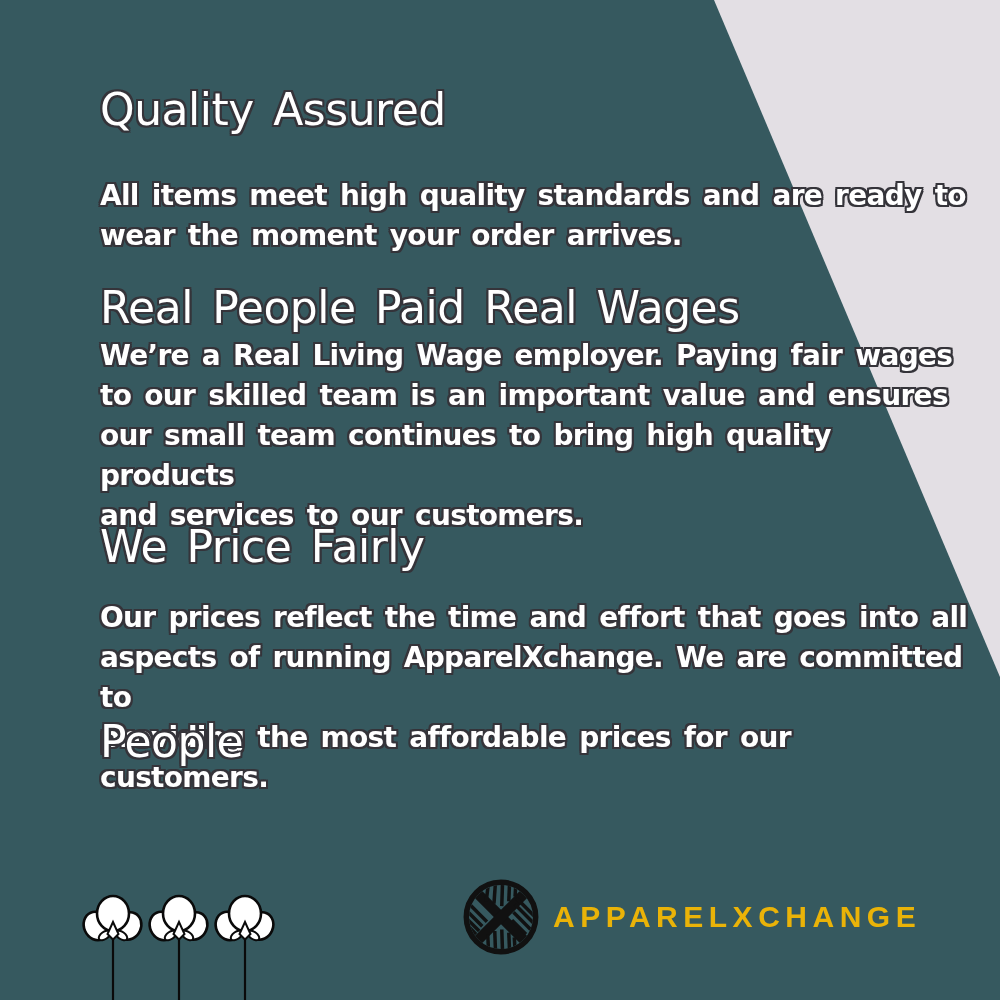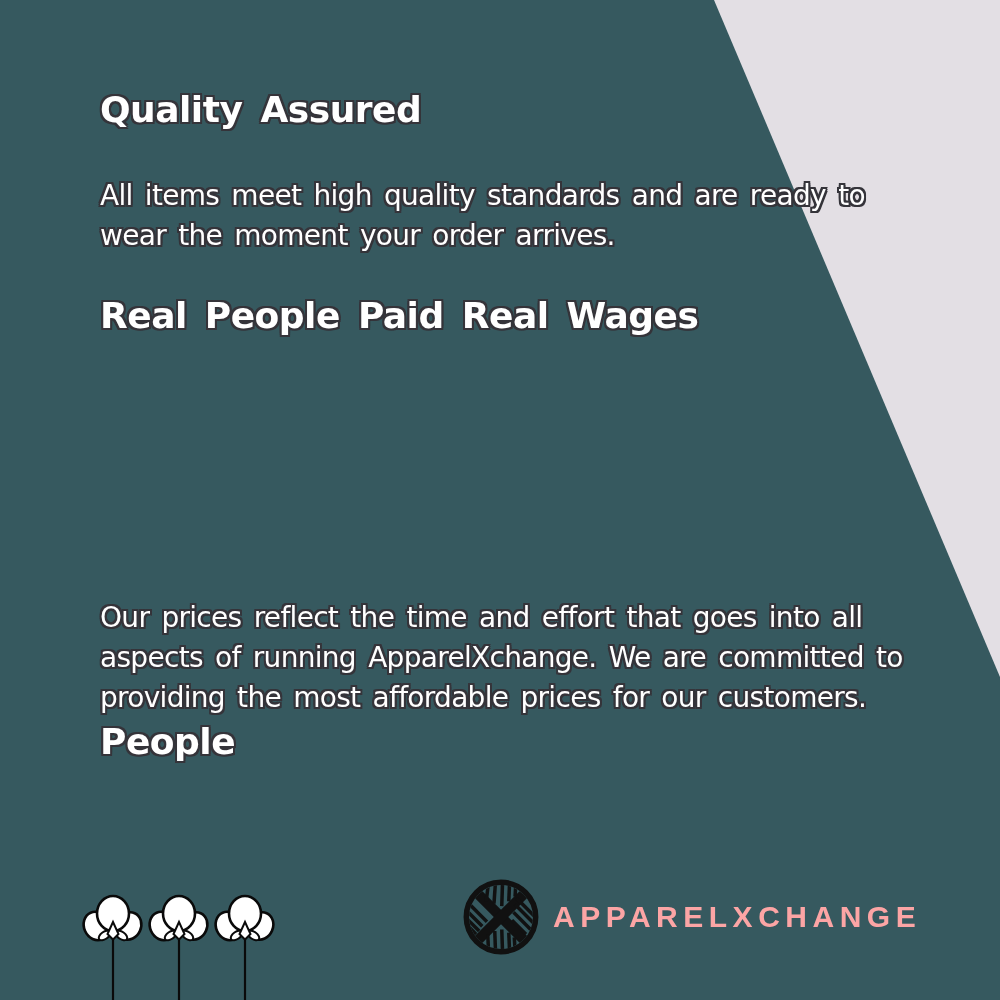--- a/index.html
+++ b/index.html
@@ -17,64 +17,69 @@
   }
   .outlined{
     color:#ffffff;
     text-shadow:
       -2px -2px 0 #35343a, 0 -2px 0 #35343a, 2px -2px 0 #35343a,
       -2px  0   0 #35343a,               2px  0   0 #35343a,
       -2px  2px 0 #35343a, 0  2px 0 #35343a, 2px  2px 0 #35343a;
   }
   .h{
     position:absolute;left:100px;right:40px;
-    font-size:36px;font-weight:700;line-height:44px;
+    font-size:44px;font-weight:400;line-height:44px;
     letter-spacing:-0.5px;word-spacing:6px;
   }
   .b{
     position:absolute;left:100px;right:30px;
-    font-size:28px;font-weight:400;line-height:40px;
+    font-size:28px;font-weight:700;line-height:40px;
     letter-spacing:-0.7px;word-spacing:4px;
     white-space:pre-line;
   }
   .s1h{top:88px}  .s1b{top:176px}
-  .s2h{top:294px} .s2b{top:336px}
+  .s2h{top:286px} .s2b{top:336px}
   .s3h{top:525px} .s3b{top:598px}
   .s4h{top:720px} .s4b{top:766px}
 
   .flowers{
     position:absolute;left:80px;top:893px;height:107px;
     display:flex;
   }
   .flower{width:66px;height:107px;}
 
   .footer-logo-icon{
     position:absolute;left:462px;top:878px;width:78px;height:78px;
   }
   .brand{
     position:absolute;left:553px;top:878px;height:78px;
     display:flex;align-items:center;
     font-family:"Liberation Sans", sans-serif;
     font-size:30px;font-weight:700;letter-spacing:5.5px;
-    color:#fca5a5;
+    color:#eab308;
   }
 </style>
 </head>
 <body>
 
 <div class="poster">
 
   <div class="corner"></div>
 
   <div class="h outlined s1h">Quality Assured</div>
   <div class="b outlined s1b">All items meet high quality standards and are ready to
 wear the moment your order arrives.</div>
 
   <div class="h outlined s2h">Real People Paid Real Wages</div>
+  <div class="b outlined s2b">We’re a Real Living Wage employer. Paying fair wages
+to our skilled team is an important value and ensures
+our small team continues to bring high quality products
+and services to our customers.</div>
 
+  <div class="h outlined s3h">We Price Fairly</div>
   <div class="b outlined s3b">Our prices reflect the time and effort that goes into all
 aspects of running ApparelXchange. We are committed to
 providing the most affordable prices for our customers.</div>
 
   <div class="h outlined s4h">People</div>
 
   <div class="flowers">
     <svg class="flower" viewBox="0 0 66 107" xmlns="http://www.w3.org/2000/svg">
       <g stroke="#0a0a0a" fill="#ffffff">
         <line x1="33" y1="44" x2="33" y2="107" stroke-width="2.2"></line>

